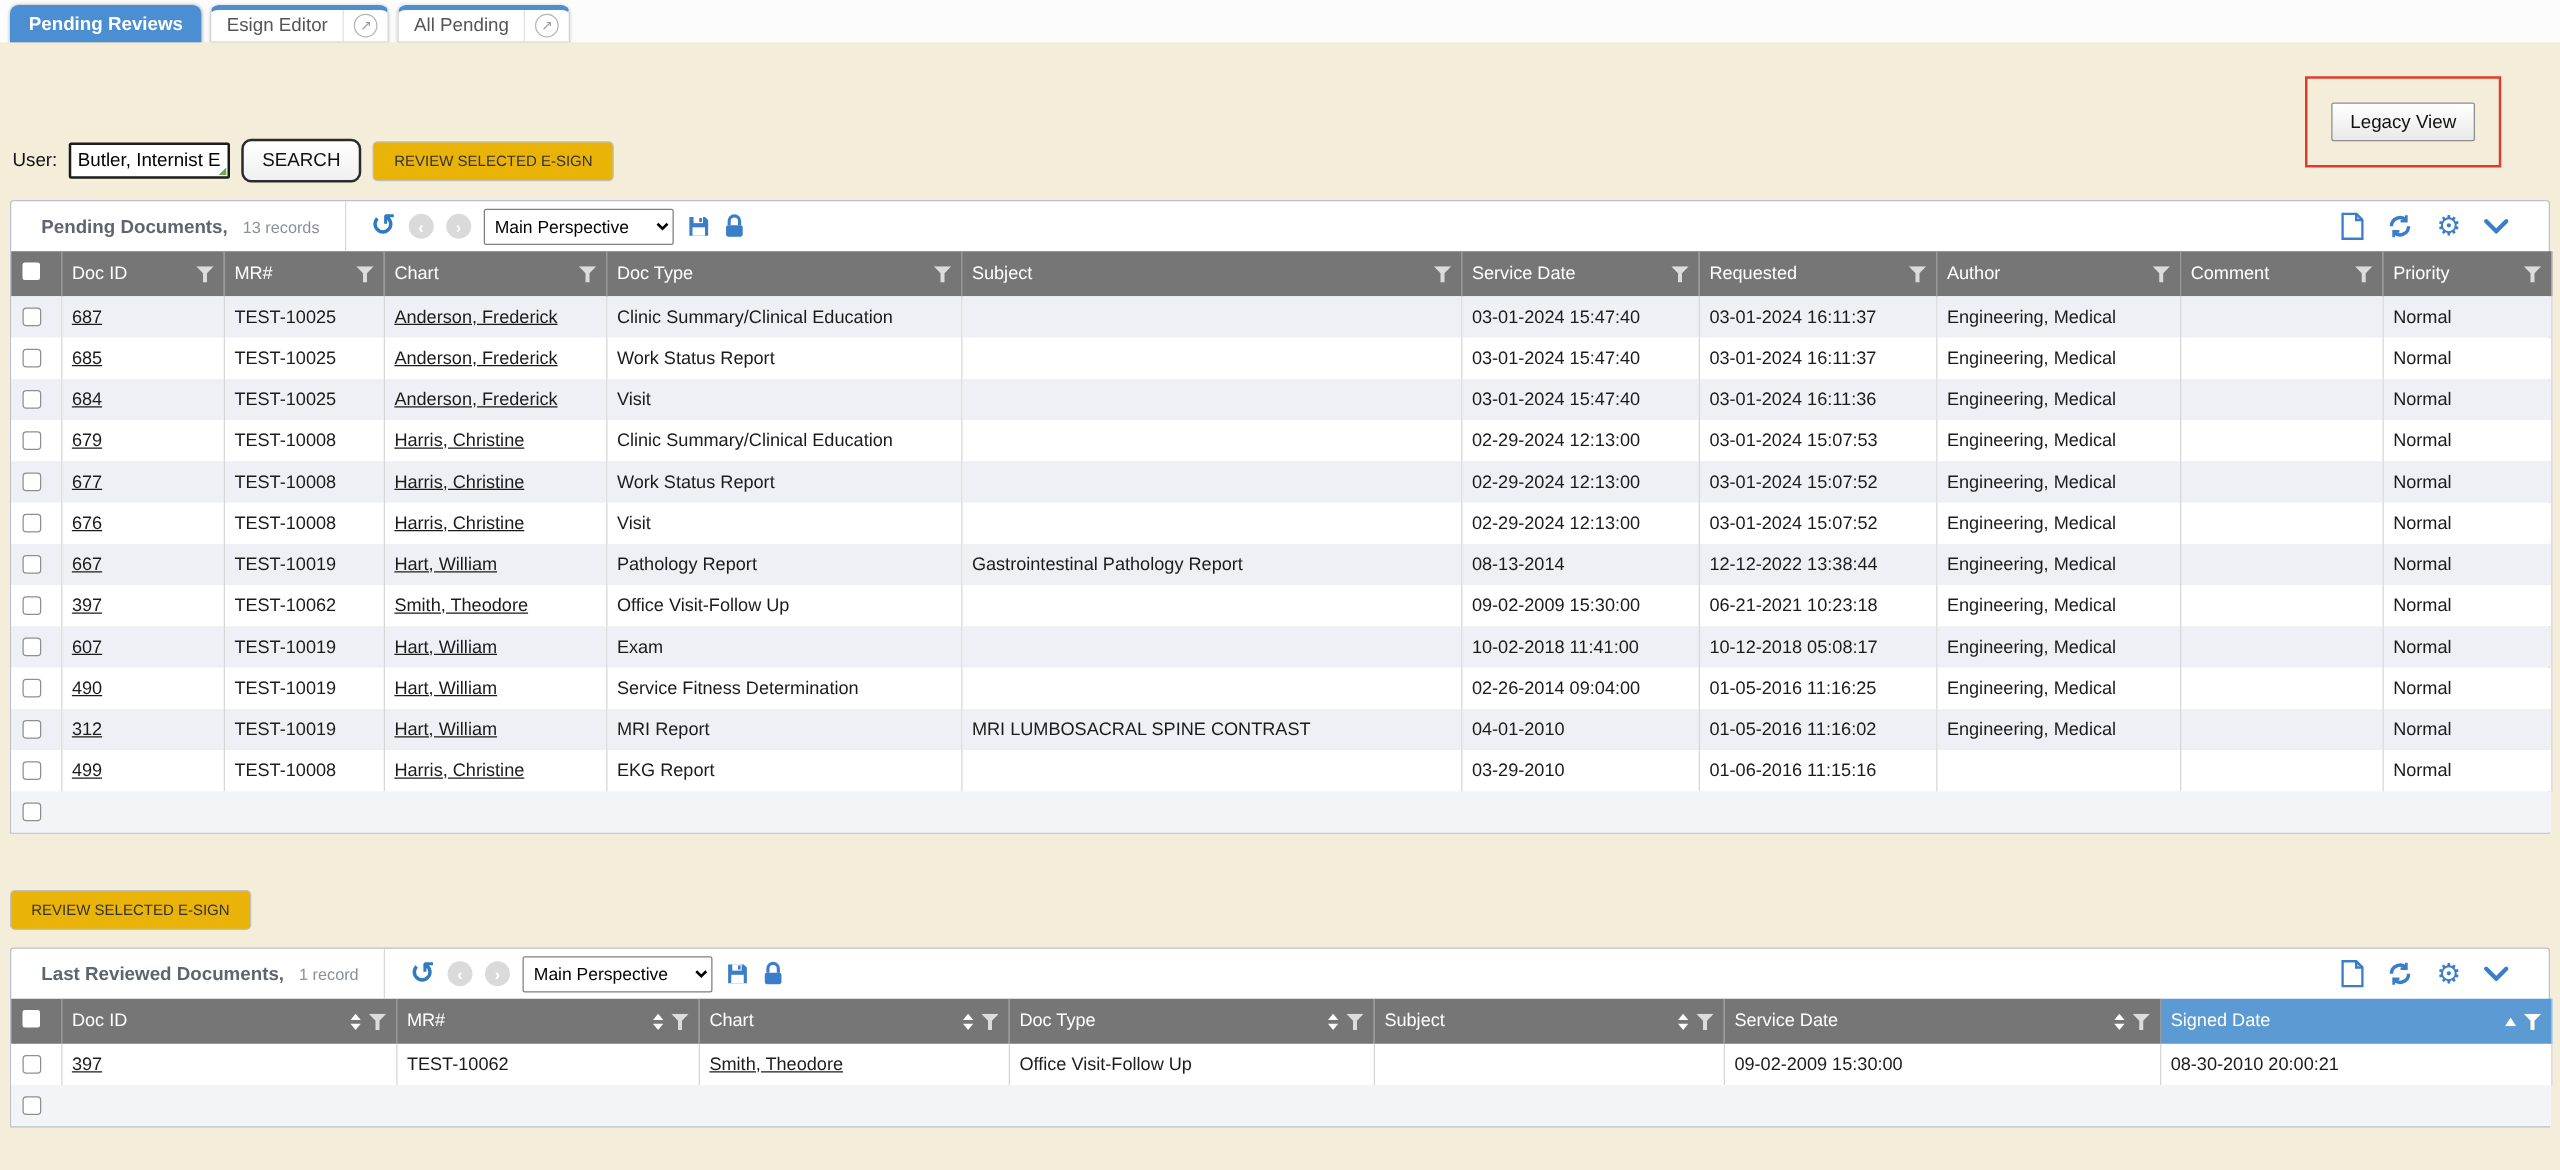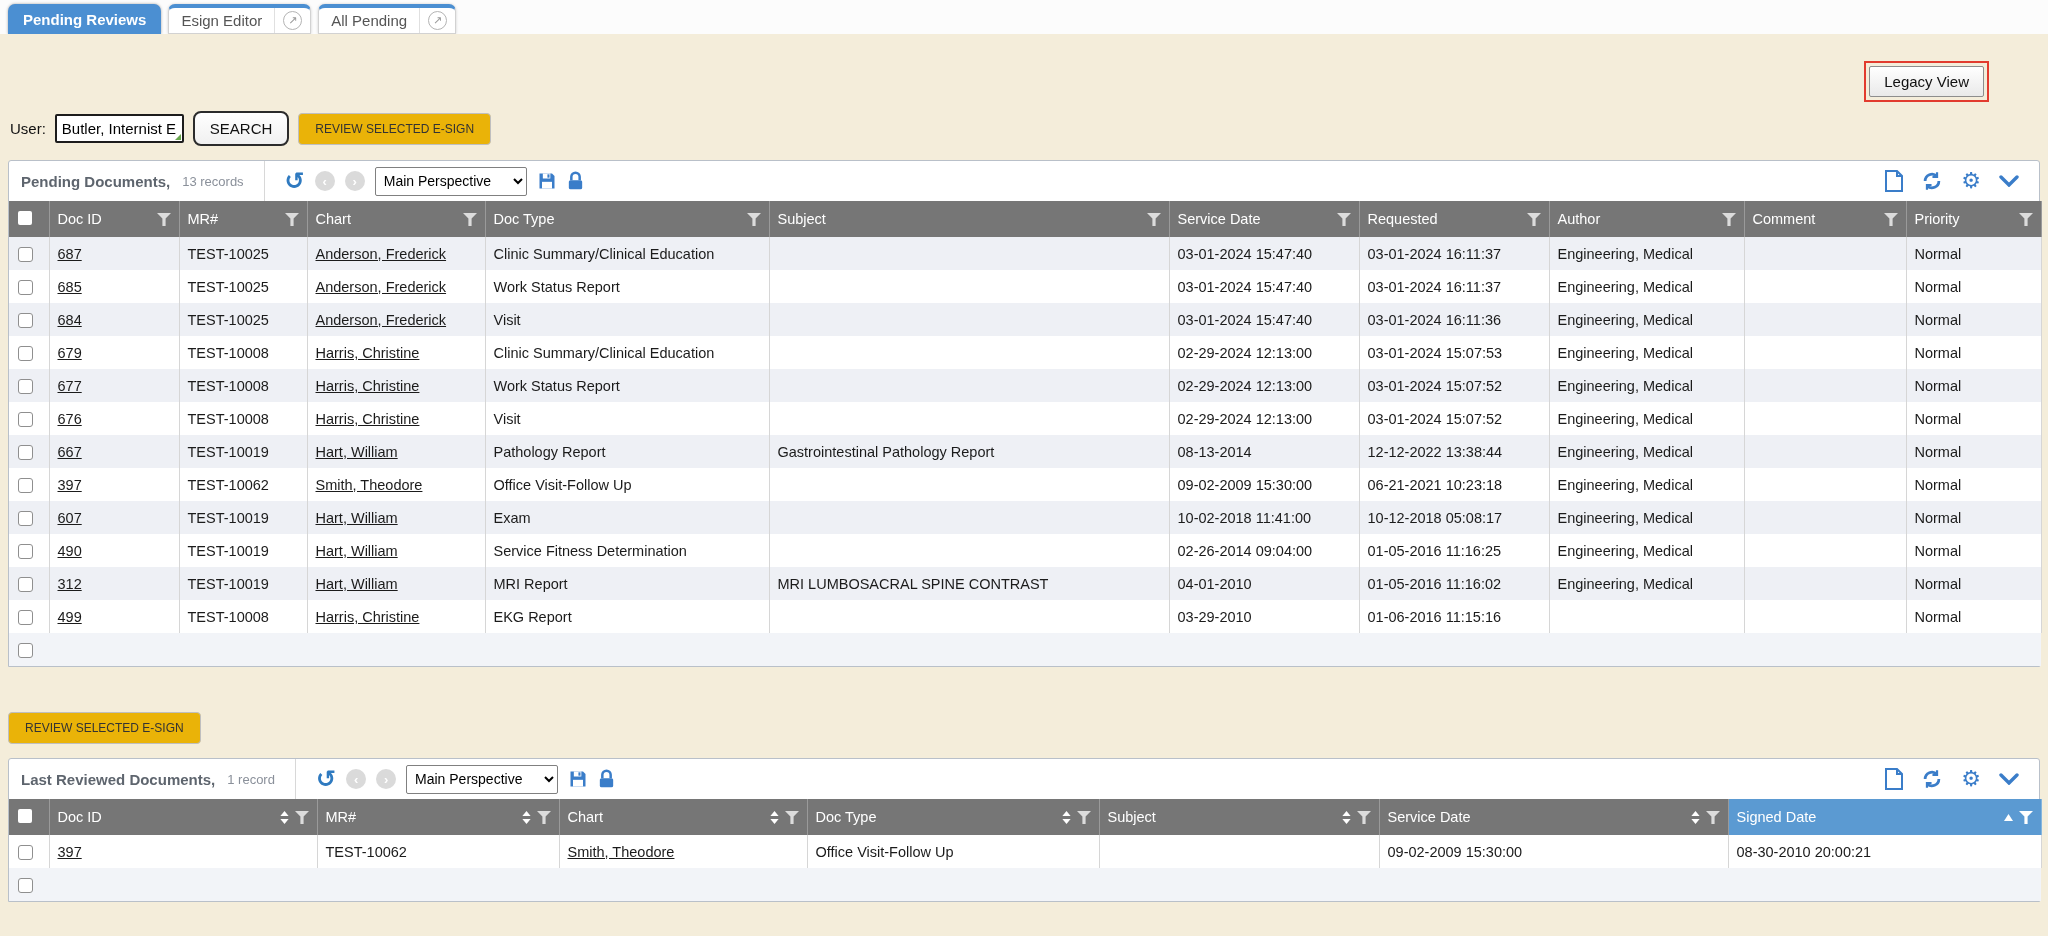--- a/index.html
+++ b/index.html
@@ -17,21 +17,21 @@
     border-top:4px solid #4b8fd2; box-shadow:0 0 3px rgba(0,0,0,.18); }
   .tab.inactive .tab-label { padding:0 12px; }
   .ext-wrap { border-left:1px solid #e0e0e0; height:100%; display:flex; align-items:center; padding:0 8px; }
   .ext-circle { width:19px; height:19px; border:1px solid #b4b4b4; border-radius:50%;
     display:flex; align-items:center; justify-content:center; color:#9a9a9a; font-size:11px; }
   .ext-circle::before { content:"\2197"; }
 
   .content { position:absolute; top:34px; left:0; right:0; bottom:0; background:#f4edda; }
 
   
-  .legacy-wrap { position:absolute; top:27px; right:59px; border:2px solid #e23b2e; padding:3px; }
+  .legacy-wrap { position:absolute; top:27px; right:47px; border:2px solid #e23b2e; padding:19px; }
   .legacy-btn { border:1px solid #8d8d8d; background:linear-gradient(#ffffff,#e9e9e9);
     padding:6px 14px; font-size:15px; color:#111; border-radius:2px; cursor:pointer;
     font-family:inherit; }
 
   
   .user-bar { position:absolute; top:77px; left:10px; display:flex; align-items:center; gap:9px; }
   .user-label { font-size:15px; color:#111; }
   .user-input-wrap { position:relative; display:inline-block; }
   .user-input { width:129px; border:2px solid #1c1c1c; border-radius:2px; padding:4px 5px;
     font-size:15px; font-family:inherit; }
@@ -42,21 +42,21 @@
   .review-btn { border:1px solid #bfbfbf; border-radius:4px; background:#eab308;
     padding:8px 16px; font-size:12px; color:#333; cursor:pointer; font-family:inherit; }
 
   
   .panel { position:absolute; left:8px; right:8px; background:#fff; border:1px solid #b9c0c9;
     border-radius:3px 3px 0 0; }
   #pending-panel { top:126px; }
   #reviewed-panel { top:724px; }
   .bottom-review-btn { position:absolute; top:678px; left:8px; }
 
-  .toolbar { display:flex; align-items:center; height:40px; padding:0 12px; gap:10px; }
+  .toolbar { display:flex; align-items:center; height:40px; padding:0 24px; gap:10px; }
   .tb-title { font-weight:bold; color:#5e656e; font-size:15px; white-space:nowrap; }
   .tb-count { color:#8a909a; font-size:13px; margin-left:2px; white-space:nowrap; }
   .tb-divider { width:1px; align-self:stretch; background:#d8d8d8; margin:0 10px; }
   .undo-icon { color:#2f7ac0; font-size:24px; font-weight:bold; line-height:20px; cursor:pointer; }
   .undo-icon::before { content:"\21BA"; }
   .nav-circle { width:20px; height:20px; border-radius:50%; background:#dadada; color:#fff;
     display:flex; align-items:center; justify-content:center; font-size:13px; font-weight:bold; }
   .persp-select { height:29px; border:1px solid #808080; border-radius:2px; background:#fff;
     font-size:14px; font-family:inherit; min-width:152px; padding:0 4px; }
   .tb-icon { display:flex; align-items:center; cursor:pointer; }

